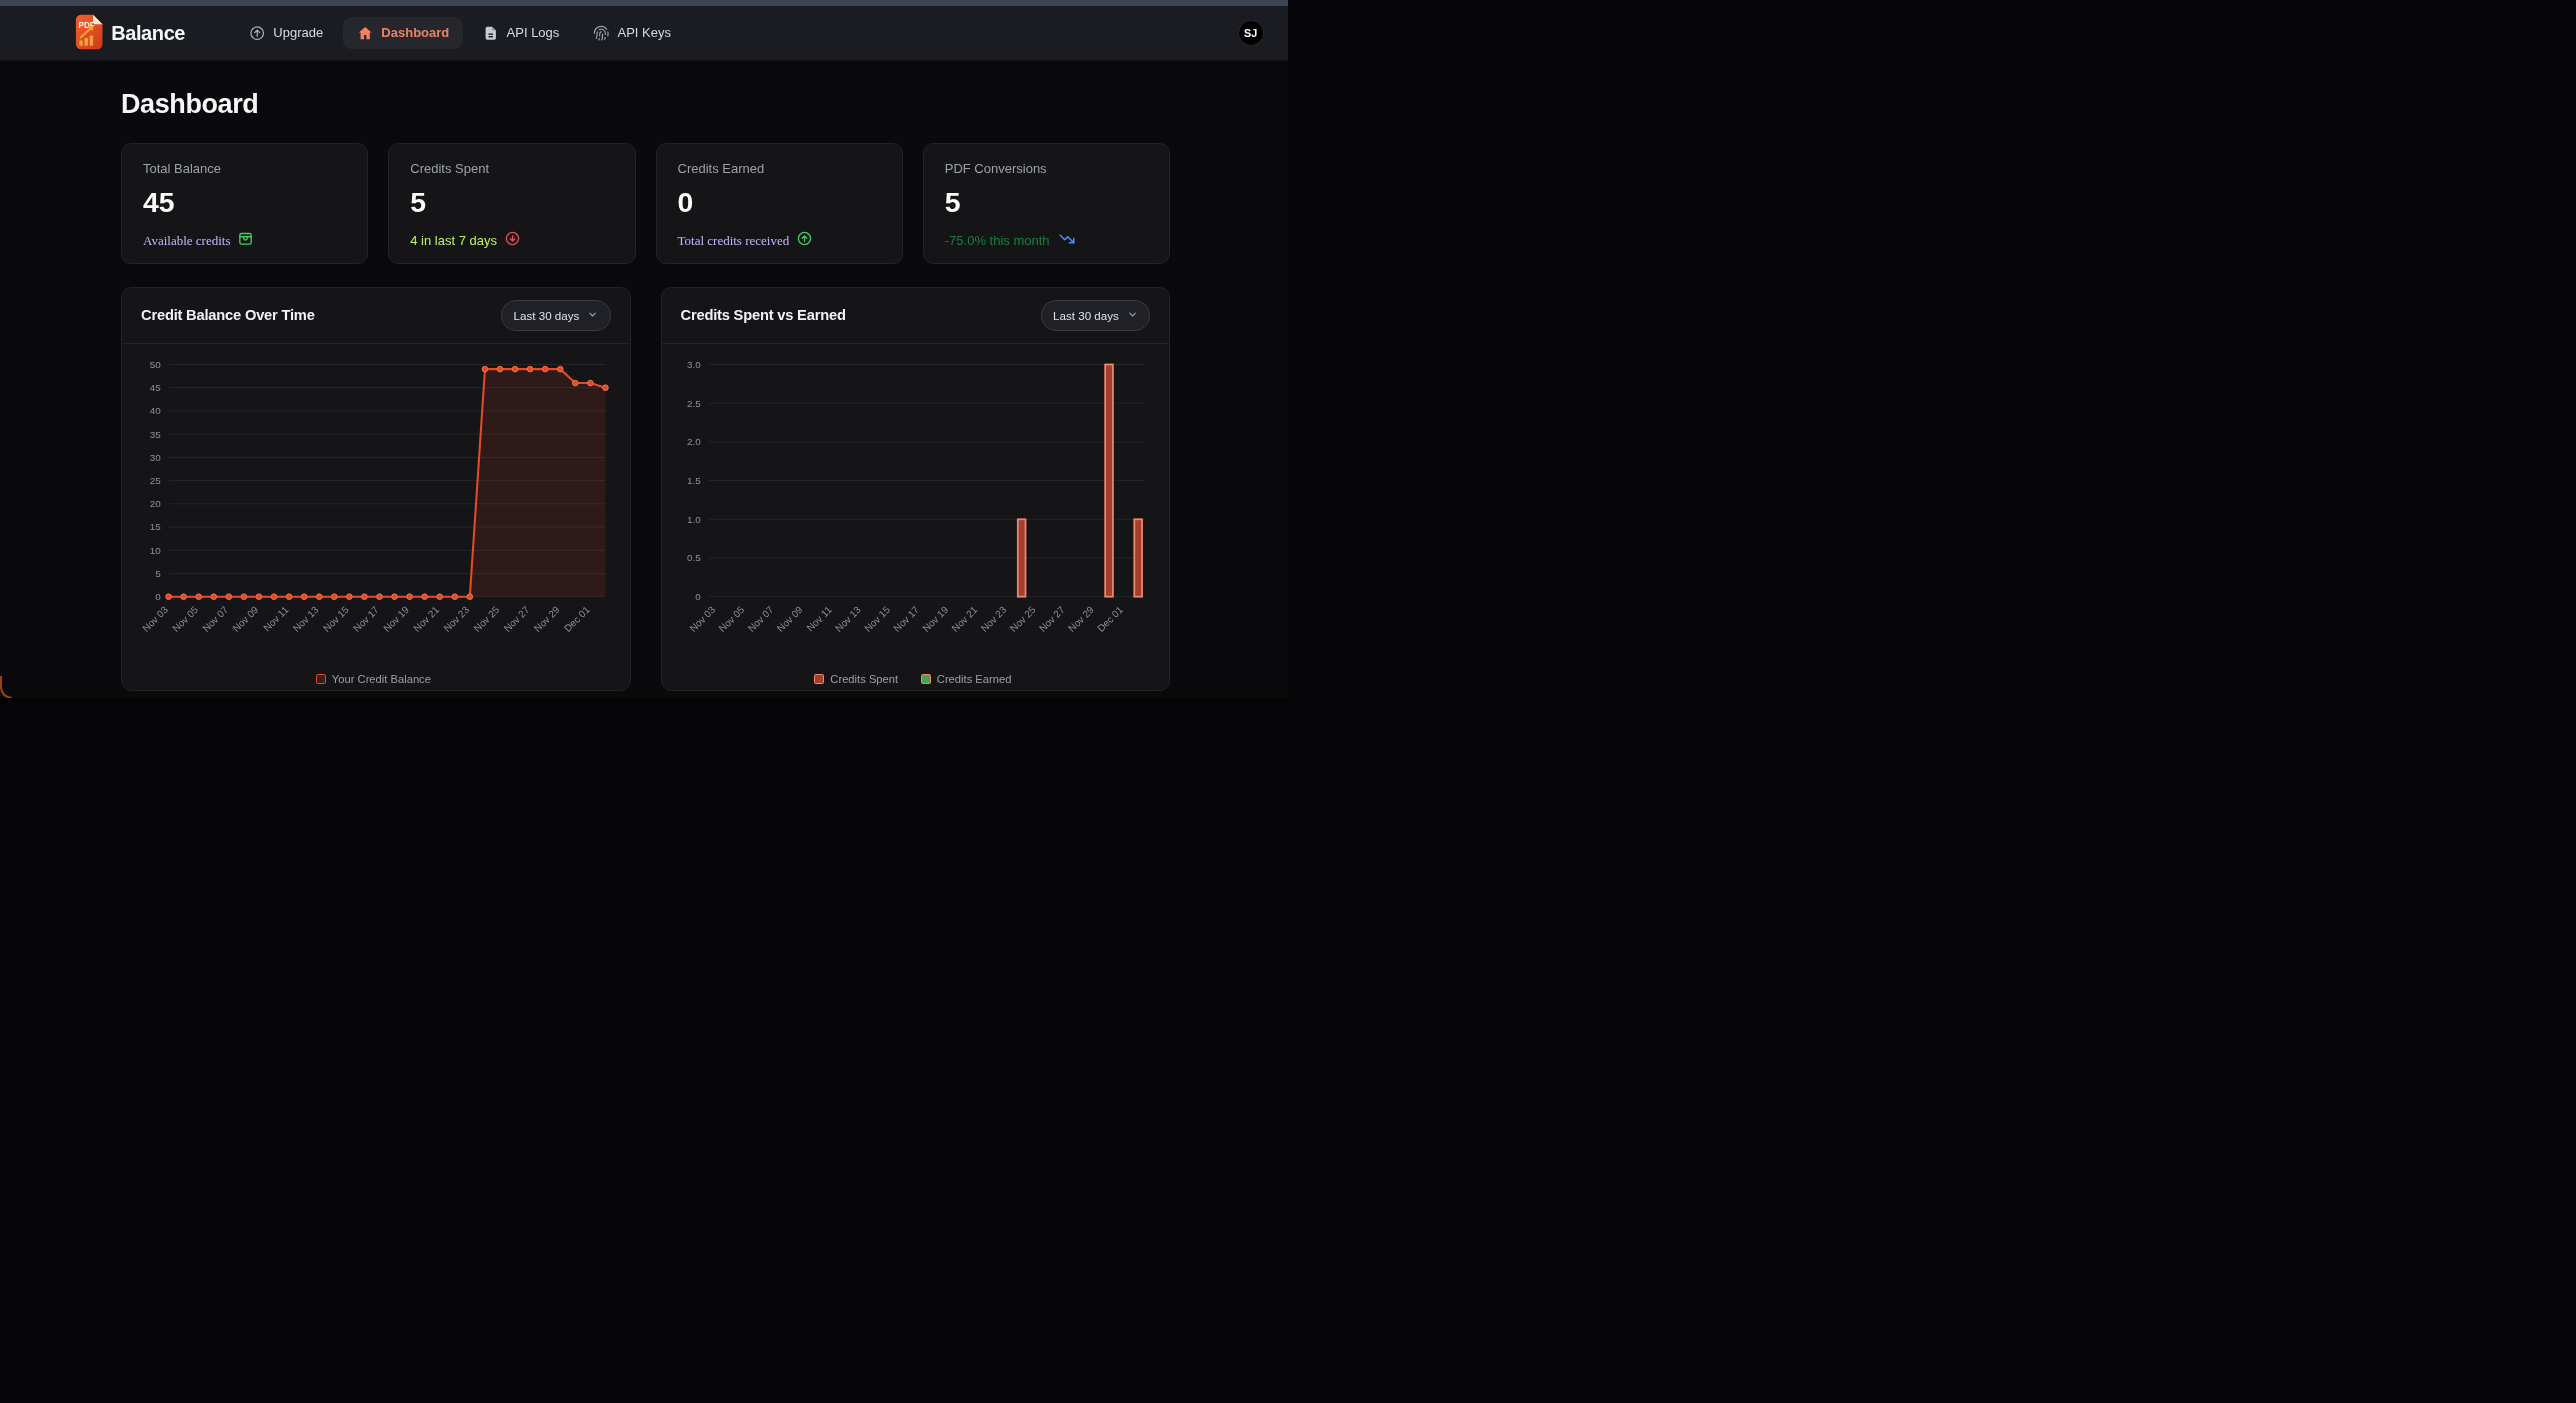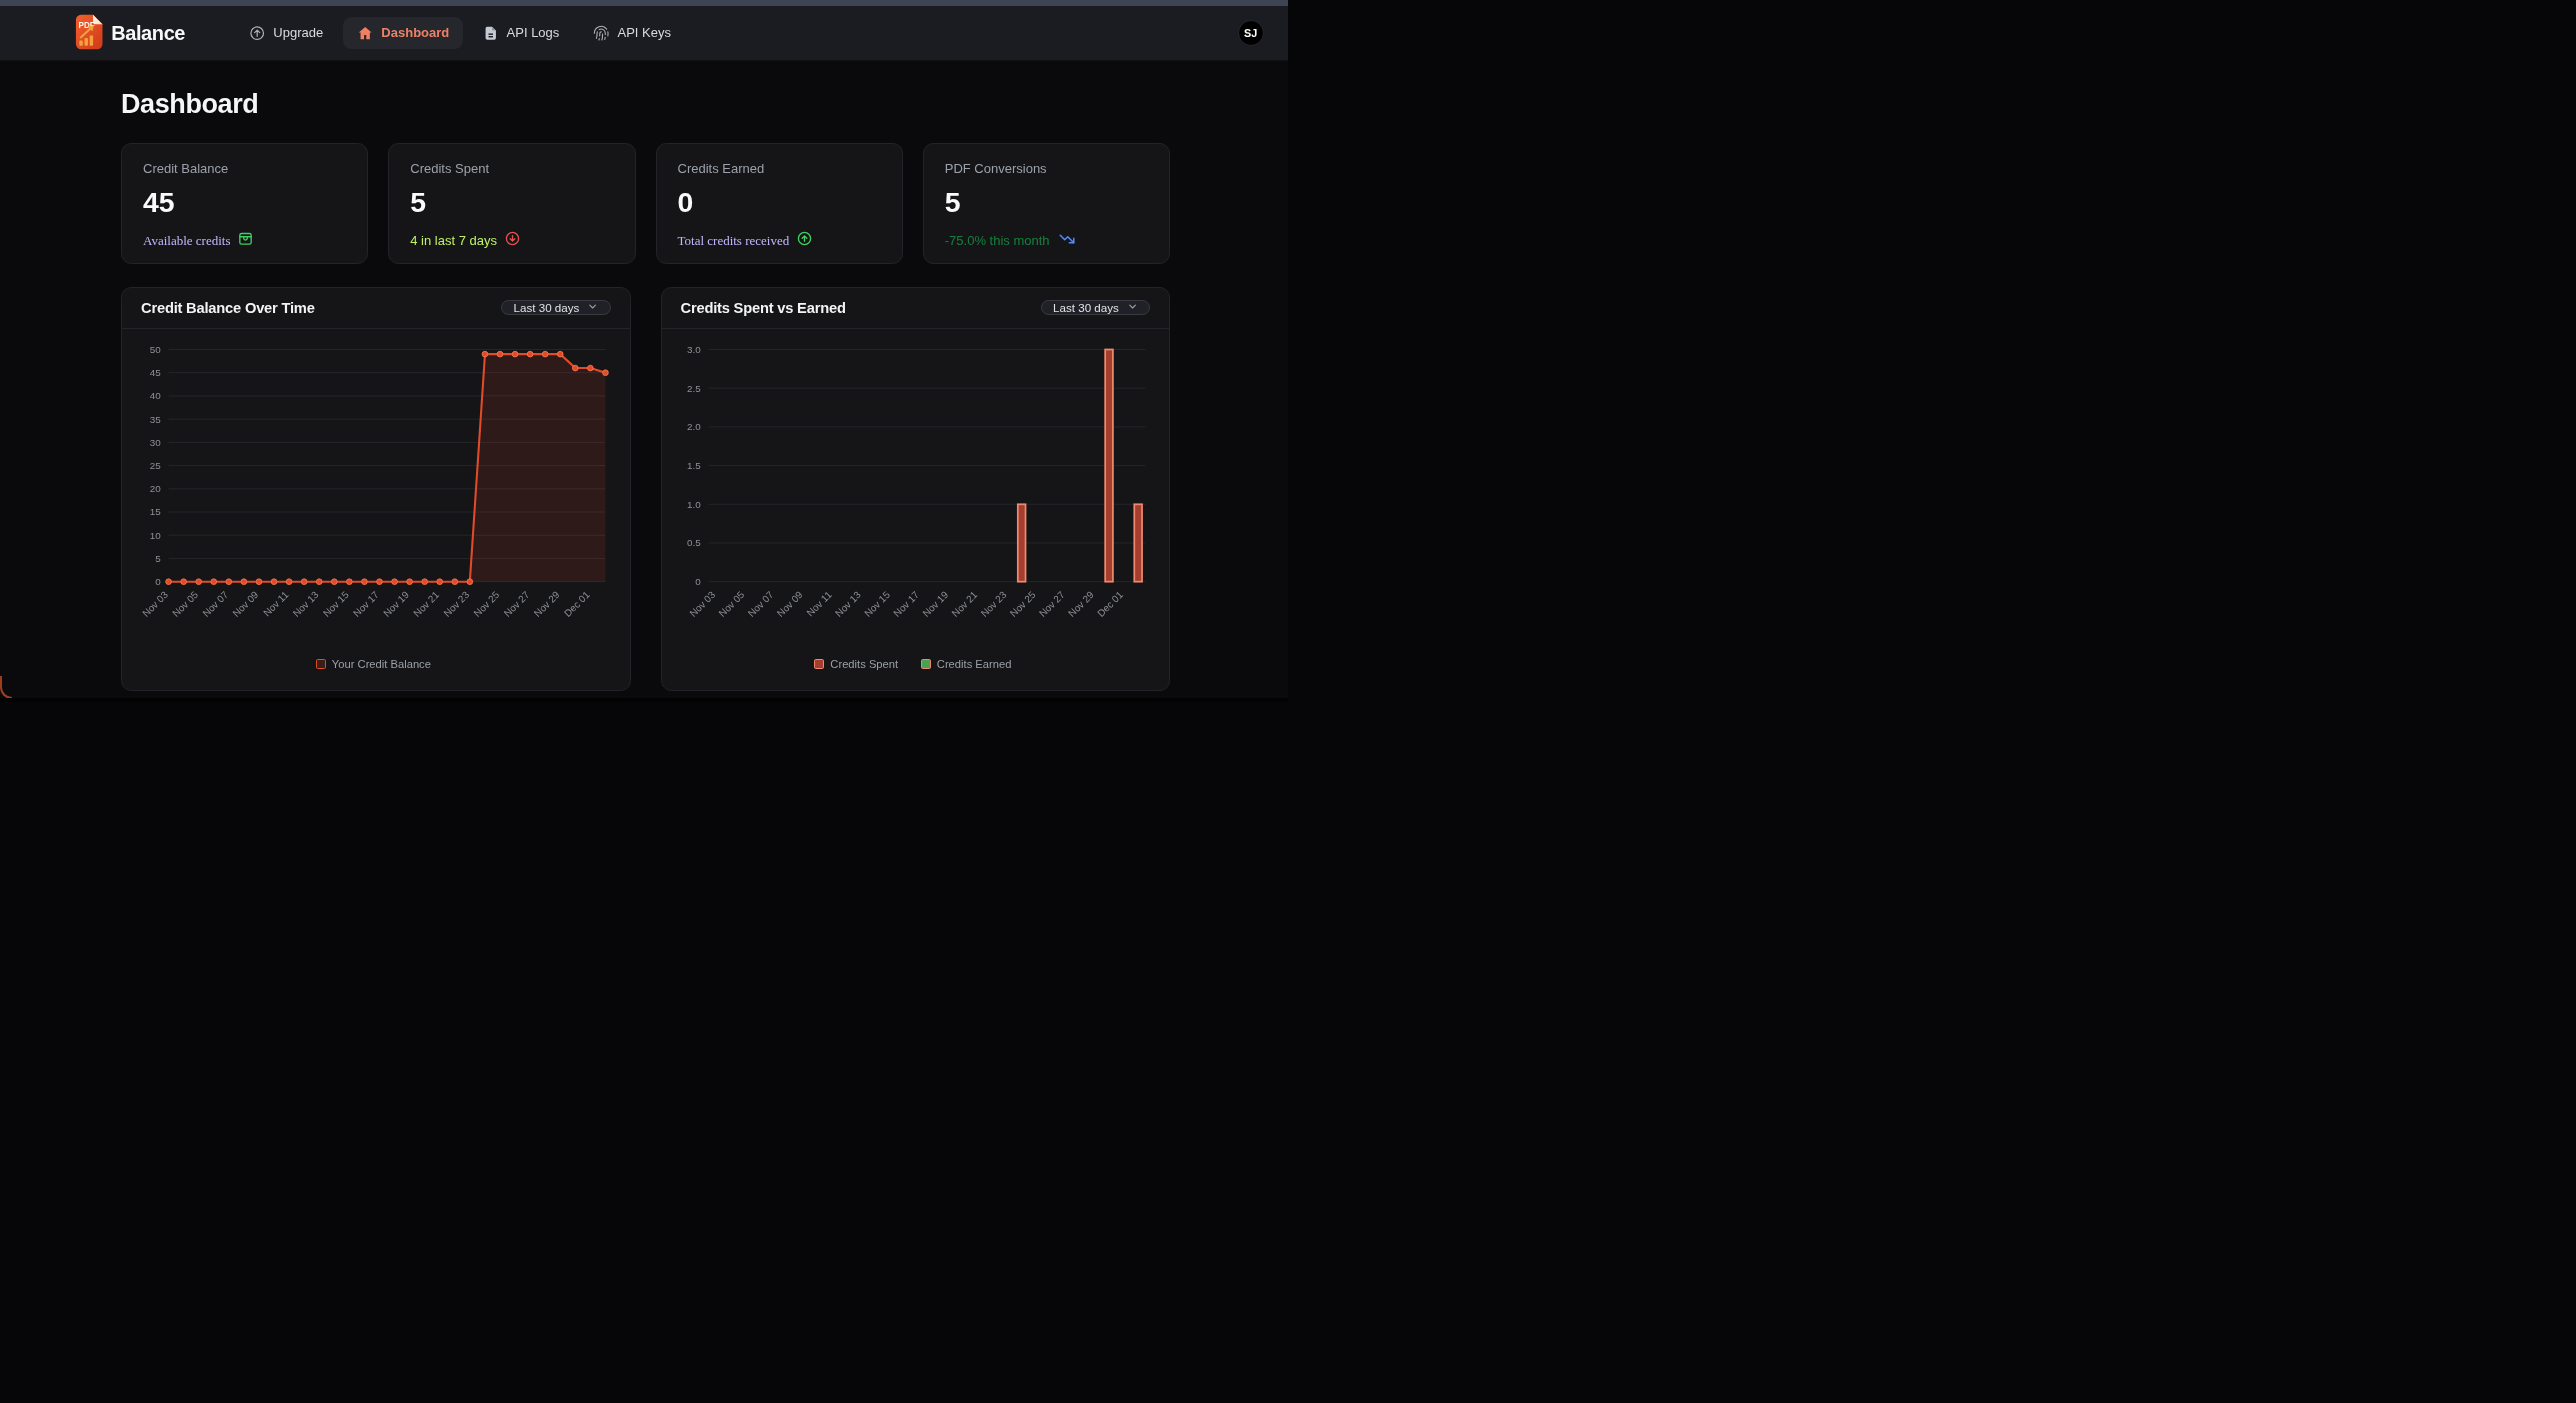--- a/index.html
+++ b/index.html
@@ -44,21 +44,21 @@
   .sub-red   { color:#bef264; }
   .sub-blue  { color:#15803d;gap:8px; }
 
   .charts-row { display:grid; grid-template-columns:1fr 1fr; gap:30px; margin-top:22.4px; }
   .chart-card { height:404px; background:#151517; border:0.9px solid #232428; border-radius:10.3px;
     overflow:hidden; }
   .chart-header { display:flex; align-items:center; justify-content:space-between;
     padding:12px 19px; border-bottom:0.9px solid #232428; }
   .chart-title { color:#f2f3f5; font-size:14.7px; font-weight:700; letter-spacing:-0.2px; }
   .range-select { display:flex; align-items:center; gap:7.8px; background:#202127;
-    border:0.9px solid #3a3b42; border-radius:15px; height:15px; padding:0 11.2px;
+    border:0.9px solid #3a3b42; border-radius:15px; height:31px; padding:0 11.2px;
     color:#e1e3e7; font-size:11.6px; font-family:inherit; cursor:pointer;justify-content:center; }
   .chart-body { padding:5.2px 12px 0 7px; }
   .chart-svg { width:100%; display:block; overflow:visible; }
   .legend { display:flex; justify-content:center; align-items:center; gap:22.4px; margin-top:4px; }
   .legend-item { display:flex; align-items:center; gap:6px; color:#9aa0a6; font-size:11.2px;
     cursor:pointer; }
   .legend-swatch { width:10.3px; height:10.3px; border-radius:1.7px; border-width:1.7px;
     border-style:solid; }
 </style>
 </head>
@@ -137,21 +137,21 @@
     </nav>
 
     <div class="avatar">SJ</div>
   </header>
 
   <main class="content">
     <h1 class="page-title">Dashboard</h1>
 
     <section class="stats-row">
       <div class="stat-card">
-        <div class="stat-label">Credit Balance</div>
+        <div class="stat-label">Total Balance</div>
         <div class="stat-value">45</div>
         <div class="stat-sub sub-green">
           <span>Available credits</span>
           <span>
             <svg width="17" height="17" viewBox="0 0 24 24" fill="none" stroke="#3ed160" stroke-width="1.9" stroke-linecap="round" stroke-linejoin="round">
               <rect x="4" y="5" width="16" height="15" rx="2.5"></rect>
               <path d="M4 9.5h16"></path>
               <path d="M9.5 9.5v2.2a2.5 2.5 0 0 0 5 0V9.5"></path>
             </svg>
           </span>

